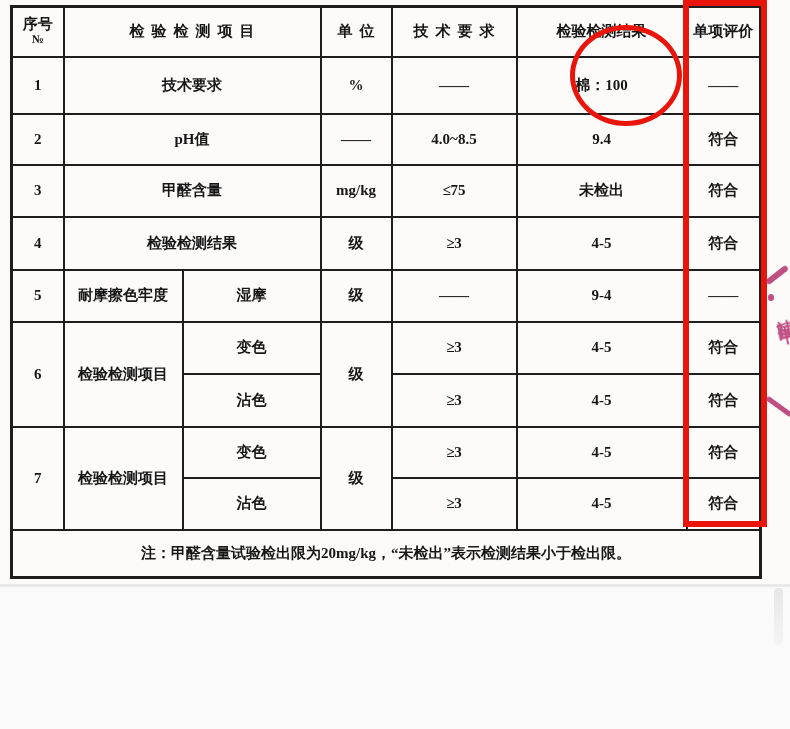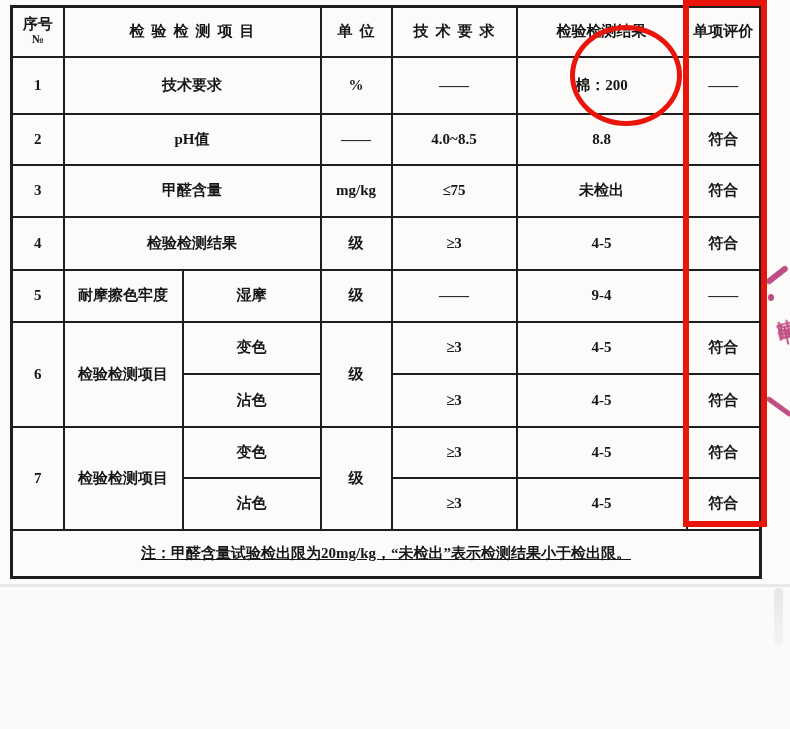--- a/index.html
+++ b/index.html
@@ -37,21 +37,21 @@
     border:2px solid var(--line);
     text-align:center;vertical-align:middle;
     font-weight:bold;color:#161616;font-size:15px;
     padding:0;overflow:hidden;
   }
   table.report{border:3px solid var(--line);}
   td.spaced{letter-spacing:7px;text-indent:7px;}
   .no-head{line-height:1.15;}
   .no-head .sub{font-size:12px;font-weight:bold;display:block;}
   td.note-cell{
-    text-align:left;padding:4px 8px 4px 10px;font-size:15px;text-decoration:underline;
+    text-align:left;padding:4px 8px 4px 10px;font-size:15px;
   }
 
   
   .red-rect{
     position:absolute;left:683px;top:0px;width:84px;height:527px;
     border:6px solid var(--red);box-sizing:border-box;
     pointer-events:none;
   }
   .red-ellipse{
     position:absolute;left:570px;top:25px;width:112px;height:101px;
@@ -109,30 +109,30 @@
       <td class="spaced">技术要求</td>
       <td>检验检测结果</td>
       <td>单项评价</td>
     </tr>
 
     <tr style="height:57px">
       <td>1</td>
       <td colspan="2">技术要求</td>
       <td>%</td>
       <td>——</td>
-      <td>棉：200</td>
+      <td>棉：100</td>
       <td>——</td>
     </tr>
 
     <tr style="height:51px">
       <td>2</td>
       <td colspan="2">pH值</td>
       <td>——</td>
       <td>4.0~8.5</td>
-      <td>8.8</td>
+      <td>9.4</td>
       <td>符合</td>
     </tr>
 
     <tr style="height:52px">
       <td>3</td>
       <td colspan="2">甲醛含量</td>
       <td>mg/kg</td>
       <td>≤75</td>
       <td>未检出</td>
       <td>符合</td>

